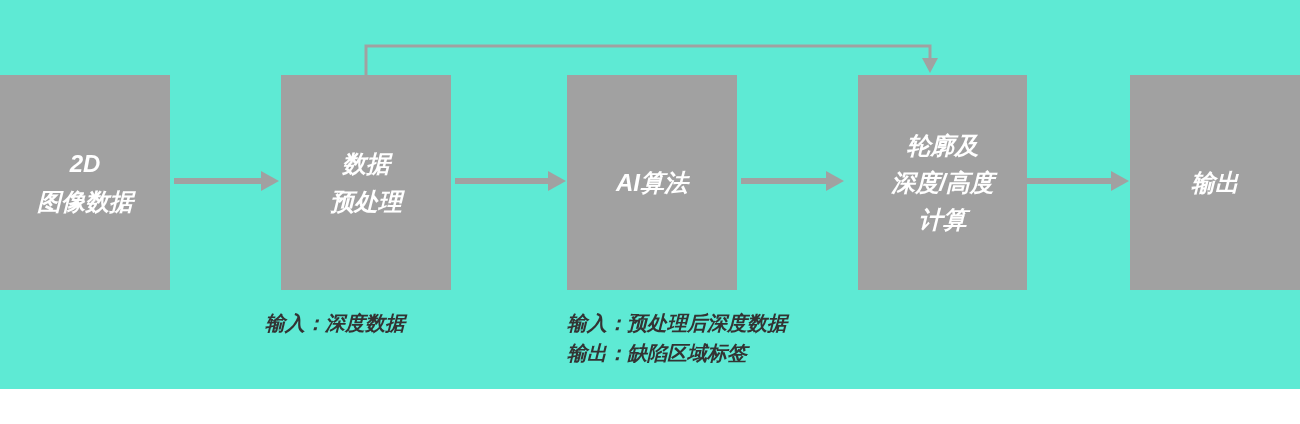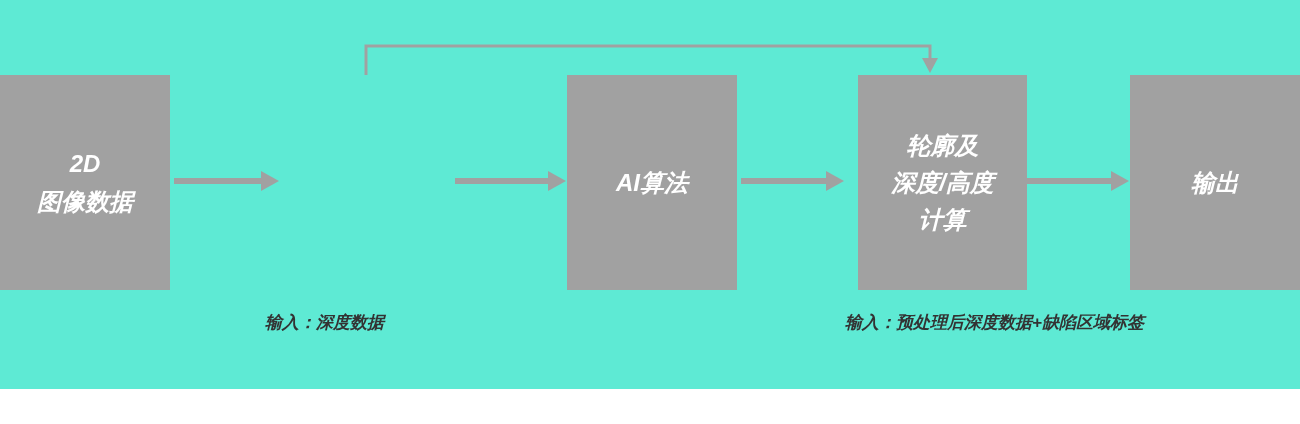--- a/index.html
+++ b/index.html
@@ -44,21 +44,21 @@
     top: 0;
     width: 1300px;
     height: 424px;
     pointer-events: none;
   }
 
   .annotation {
     position: absolute;
     top: 308px;
     color: #333333;
-    font-size: 17px;
+    font-size: 20px;
     font-weight: bold;
     line-height: 30px;
     white-space: nowrap;
   }
   #annotation-1 { left: 265px; }
   #annotation-2 { left: 567px; }
   #annotation-3 { left: 845px; }
 </style>
 </head>
 <body>
@@ -89,31 +89,36 @@
 
     <g>
       <polyline points="366,75 366,46 930,46 930,60" fill="none" stroke="#a1a1a1" stroke-width="3"></polyline>
       <polygon points="922,58 938,58 930,73" fill="#a1a1a1"></polygon>
     </g>
   </svg>
 
   <div class="flow-box" id="box-1">2D
 图像数据</div>
 
+  <div class="flow-box" id="box-2">数据
+预处理</div>
 
   <div class="flow-box" id="box-3">AI算法</div>
 
   <div class="flow-box" id="box-4">轮廓及
 深度/高度
 计算</div>
 
   <div class="flow-box" id="box-5">输出</div>
 
   <div class="annotation" id="annotation-1">
     <div>输入：深度数据</div>
   </div>
 
+  <div class="annotation" id="annotation-2">
+    <div>输入：预处理后深度数据</div>
+    <div>输出：缺陷区域标签</div>
+  </div>
 
   <div class="annotation" id="annotation-3">
-    <div>输入：预处理后深度数据+缺陷区域标签</div>
   </div>
 
 </div>
 
 </body></html>

